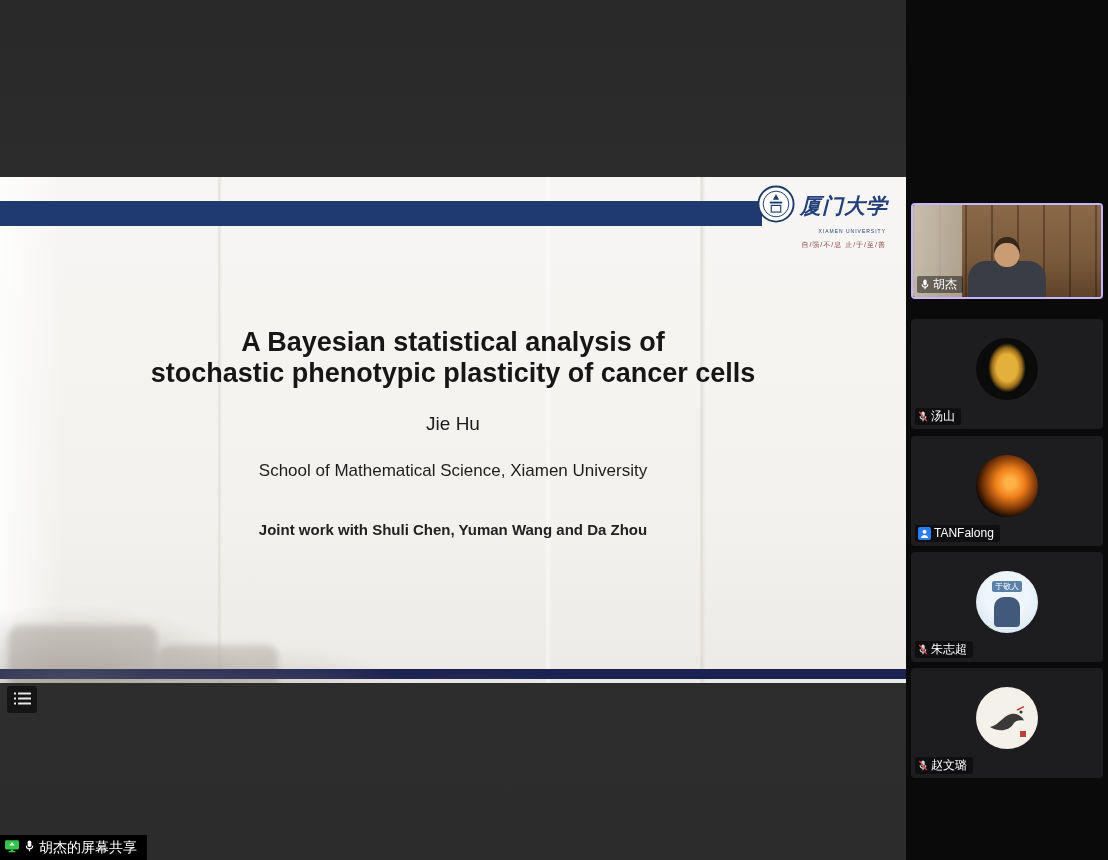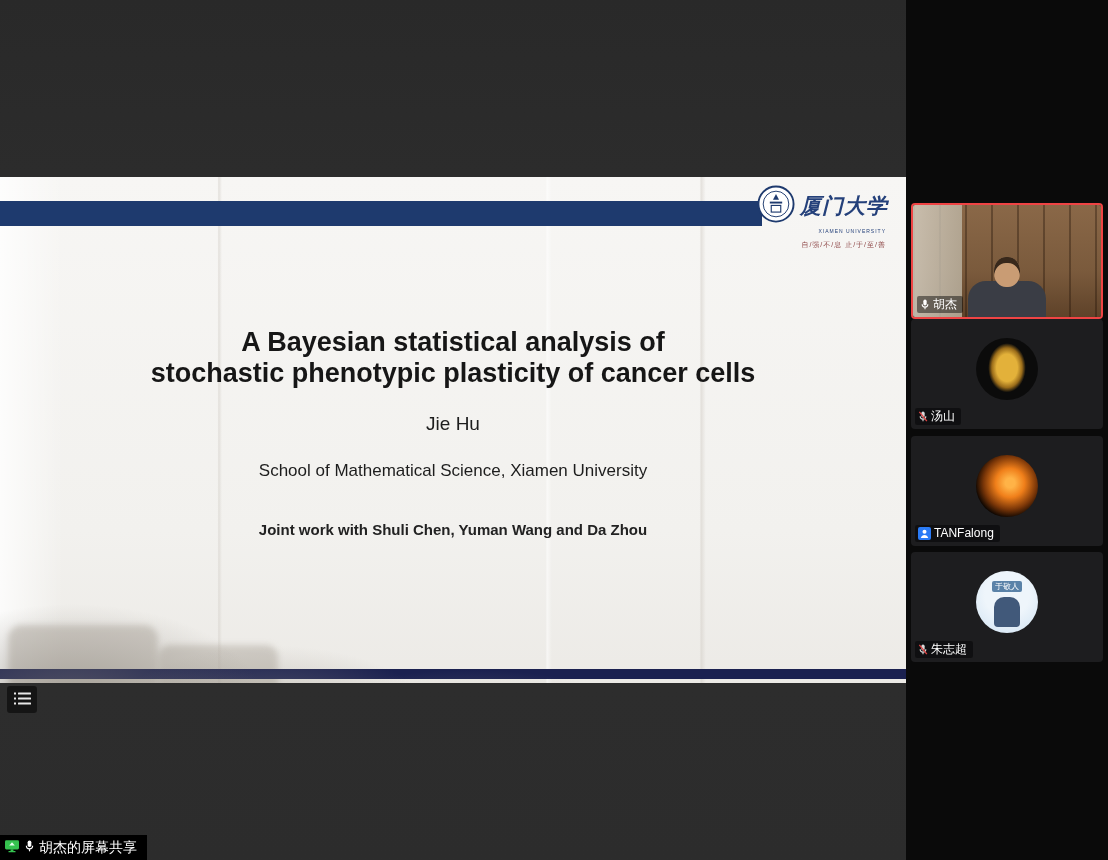--- a/index.html
+++ b/index.html
@@ -55,21 +55,21 @@
 
   .share-banner { position:absolute; left:0px; top:835px; height:25px; background:#000;
                   display:flex; align-items:center; gap:4px; padding:0 10px 0 4px;
                   color:#fff; font-size:14px; }
 
   
   .sidebar { position:absolute; left:906px; top:0; width:202px; height:860px; background:#0a0a0a; }
 
   .tile { position:absolute; left:5px; width:192px; background:#1d1d1f; border-radius:4px; overflow:hidden; cursor:pointer; }
   .tile.t1 { top:95px;  height:100px; }
-  .tile.t2 { top:203px; height:116px; border:2px solid #ef4444; }
+  .tile.t2 { top:203px; height:96px; border:2px solid #c4b5fd; }
   .tile.t3 { top:319px; height:110px; }
   .tile.t4 { top:436px; height:110px;padding-left:23px; }
   .tile.t5 { top:552px; height:110px; }
   .tile.t6 { top:668px; height:110px; }
 
   .video { position:absolute; inset:0; }
 
   
   .video.room { background:linear-gradient(180deg,#2f2519 0%, #59422c 22%, #77593a 40%, #6b4f33 55%, #46351f 75%, #2e2315 100%); }
   .room-window { position:absolute; right:4px; top:8px; width:52px; height:44px;
@@ -253,15 +253,38 @@
             <rect x="4" y="1" width="4" height="7.2" rx="2" fill="#d9d9d9"></rect>
             <path d="M2.6 6.8a3.4 3.4 0 0 0 6.8 0" stroke="#d9d9d9" stroke-width="1.3" fill="none"></path>
             <line x1="6" y1="10.4" x2="6" y2="12.8" stroke="#d9d9d9" stroke-width="1.3"></line>
             <line x1="1.6" y1="1.4" x2="10.6" y2="12.6" stroke="#e04343" stroke-width="1.6"></line>
           </svg>
         </span>
         <span>朱志超</span>
       </div>
     </div>
 
+    <div class="tile t6">
+      <div class="avatar-wrap">
+        <div class="avatar crane">
+          <svg viewBox="0 0 62 62" width="62" height="62">
+            <path d="M14 40c9-2 13-11 21-13 6-1.5 11 2 13 6.5-4.5-1-9 0-11 4-3.5 5.5-13 8.5-23 2.5z" fill="#3a3a3a"></path>
+            <circle cx="45" cy="25" r="1.6" fill="#3a3a3a"></circle>
+            <path d="M41 23l7-3.4" stroke="#b8433a" stroke-width="1.6" fill="none"></path>
+            <rect x="44" y="44" width="6" height="6" fill="#b8433a"></rect>
+          </svg>
+        </div>
+      </div>
+      <div class="tag">
+        <span>
+          <svg width="10" height="13" viewBox="0 0 12 14">
+            <rect x="4" y="1" width="4" height="7.2" rx="2" fill="#d9d9d9"></rect>
+            <path d="M2.6 6.8a3.4 3.4 0 0 0 6.8 0" stroke="#d9d9d9" stroke-width="1.3" fill="none"></path>
+            <line x1="6" y1="10.4" x2="6" y2="12.8" stroke="#d9d9d9" stroke-width="1.3"></line>
+            <line x1="1.6" y1="1.4" x2="10.6" y2="12.6" stroke="#e04343" stroke-width="1.6"></line>
+          </svg>
+        </span>
+        <span>赵文璐</span>
+      </div>
+    </div>
 
   </div>
 </div>
 
 </body></html>

